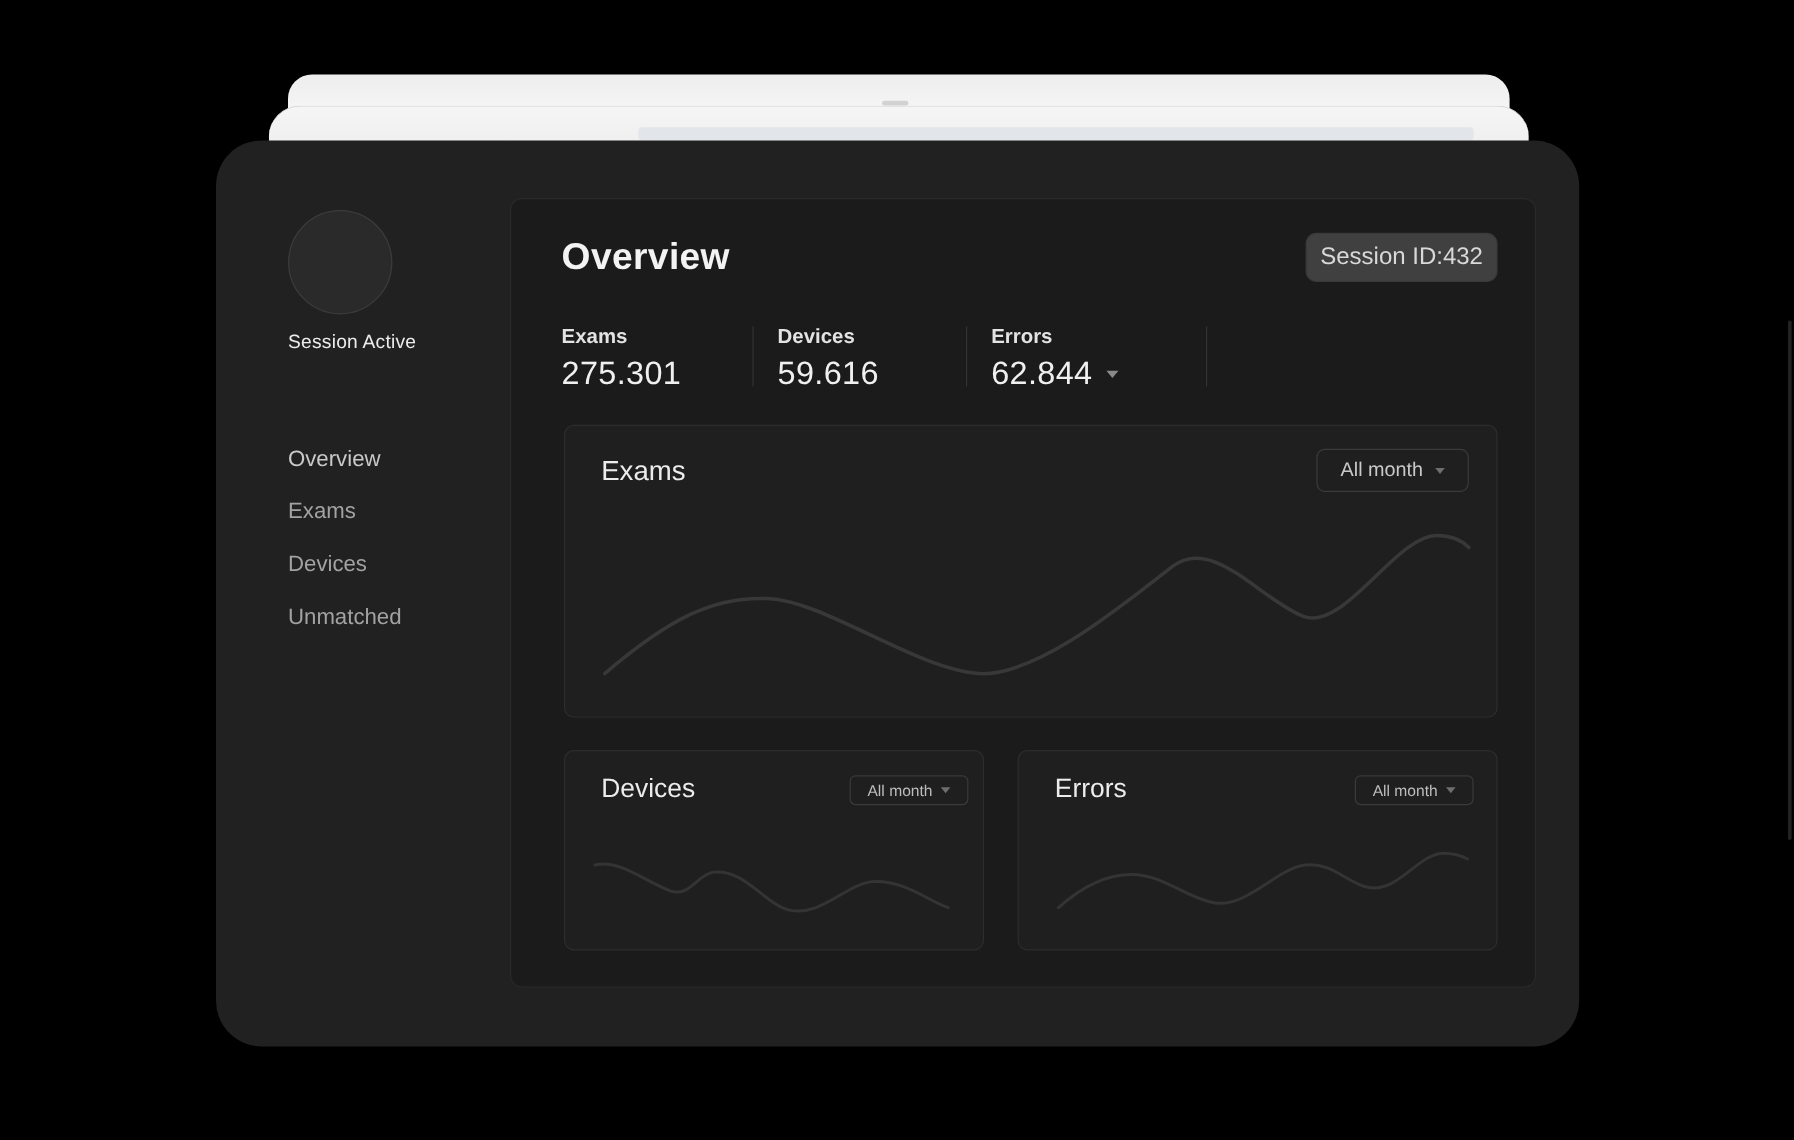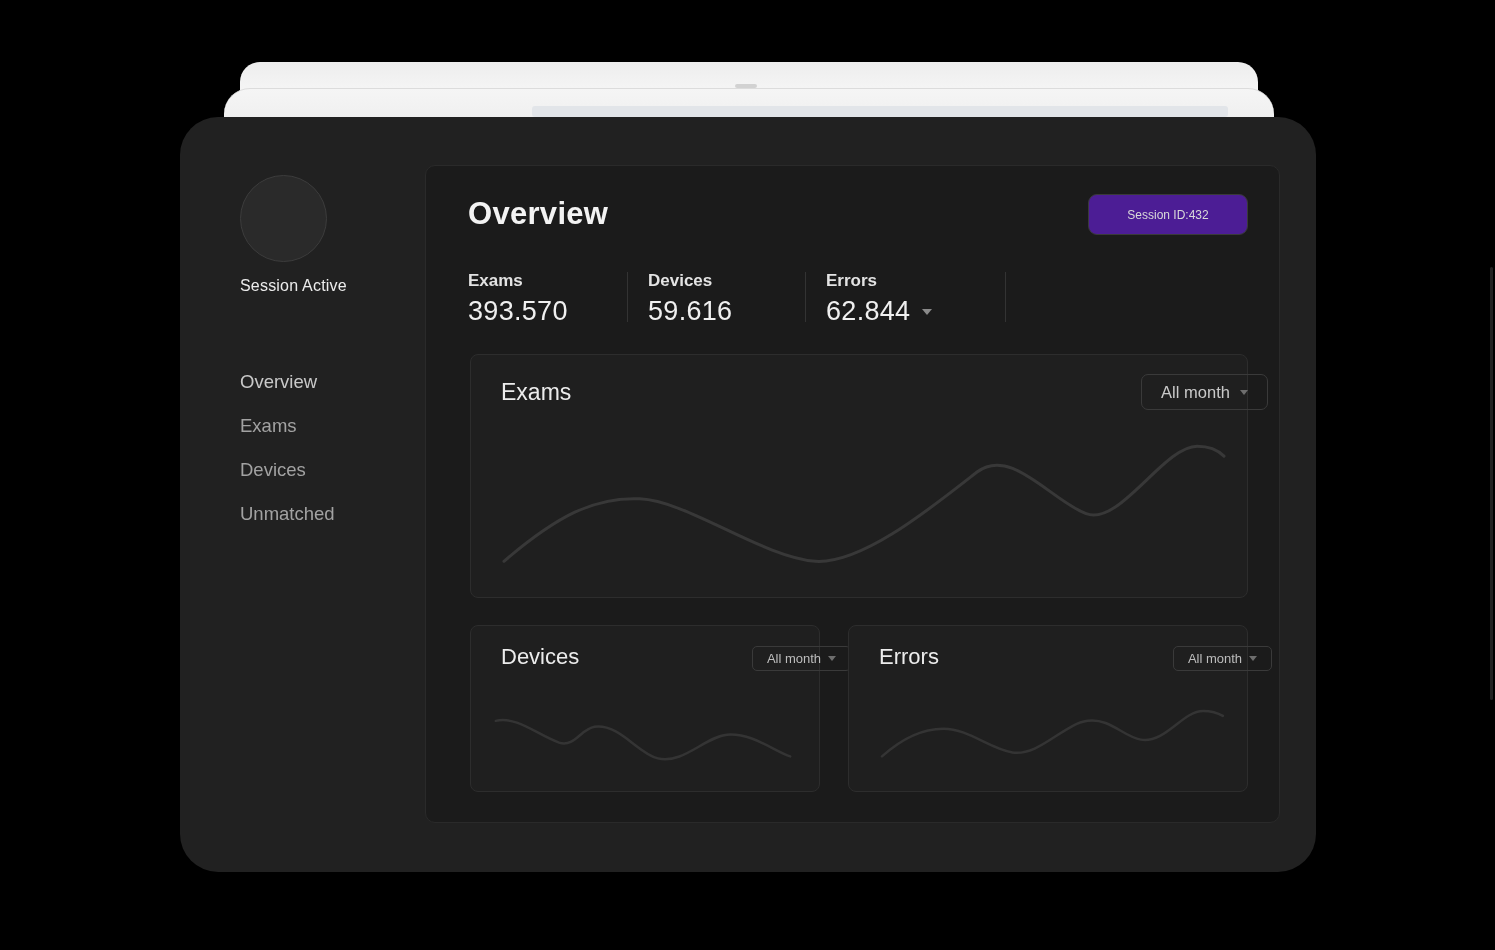--- a/index.html
+++ b/index.html
@@ -32,43 +32,43 @@
   .nav { left:240px; top:360px; list-style:none; }
   .nav li { height:44px; line-height:44px; font-size:18.5px; color:#a2a2a2; cursor:pointer; }
   .nav li.active { color:#c9c9c9; }
 
   
   .panel { left:425px; top:165px; width:855px; height:658px;
     background:#1b1b1b; border:1px solid #2a2a2a; border-radius:10px; }
   .page-title { left:468px; top:196px; font-size:31px; font-weight:600;
     color:#f3f3f3; letter-spacing:.3px; }
   .session-badge { left:1088px; top:194px; width:160px; height:41px;
-    background:#4c1d95; border:1px solid #3a3a3a; border-radius:9px;
-    color:#d9d9d9; font-size:12px; display:flex; align-items:center;
+    background:#404040; border:1px solid #3a3a3a; border-radius:9px;
+    color:#d9d9d9; font-size:20px; display:flex; align-items:center;
     justify-content:center; cursor:pointer; }
 
   
   .stat { top:271px; }
   .stat .lbl { font-size:17px; font-weight:700; color:#e3e3e3; margin-bottom:5px; }
   .stat .val { font-size:27px; font-weight:500; color:#f0f0f0; letter-spacing:.3px;
     display:flex; align-items:center; }
   .stat-div { top:272px; width:1px; height:50px; background:#333; }
   .tri { display:inline-block; width:0; height:0; border-left:5px solid transparent;
     border-right:5px solid transparent; border-top:6px solid #8a8a8a; margin-left:12px; }
 
   
   .card { background:#1f1f1f; border:1px solid #2d2d2d; border-radius:8px; }
   .card-exams   { left:470px; top:354px; width:778px; height:244px; }
   .card-devices { left:470px; top:625px; width:350px; height:167px; }
   .card-errors  { left:848px; top:625px; width:400px; height:167px; }
   .card-title-lg { left:30px; top:24px; font-size:23px; font-weight:500; color:#ececec; }
   .card-title-sm { left:30px; top:18px; font-size:22px; font-weight:500; color:#ececec; }
 
   .dropdown { border:1px solid #3a3a3a; border-radius:7px; color:#c9c9c9;
-    display:flex; align-items:center; justify-content:center; gap:10px; cursor:pointer;margin-left:44px; }
+    display:flex; align-items:center; justify-content:center; gap:10px; cursor:pointer; }
   .dd-lg { left:626px; top:19px; width:127px; height:36px; font-size:16.5px; }
   .dd-sm { width:99px; height:25px; font-size:13px; border-radius:5px; gap:7px; color:#bdbdbd; }
   .dd-devices { left:237px; top:20px; }
   .dd-errors  { left:280px; top:20px; }
   .dd-tri { width:0; height:0; border-left:4px solid transparent;
     border-right:4px solid transparent; border-top:5px solid #6e6e6e; }
 
   .wave { position:absolute; left:0; top:0; width:100%; height:100%; }
   .wave path { fill:none; stroke-linecap:round; }
   .wave-lg path { stroke:#383838; stroke-width:3; }
@@ -93,21 +93,21 @@
   <li>Devices</li>
   <li>Unmatched</li>
 </ul>
 
 <div class="abs panel"></div>
 <div class="abs page-title">Overview</div>
 <div class="abs session-badge">Session ID:432</div>
 
 <div class="abs stat" style="left:468px;">
   <div class="lbl">Exams</div>
-  <div class="val">393.570</div>
+  <div class="val">275.301</div>
 </div>
 <div class="abs stat-div" style="left:627px;"></div>
 <div class="abs stat" style="left:648px;">
   <div class="lbl">Devices</div>
   <div class="val">59.616</div>
 </div>
 <div class="abs stat-div" style="left:805px;"></div>
 <div class="abs stat" style="left:826px;">
   <div class="lbl">Errors</div>
   <div class="val">

